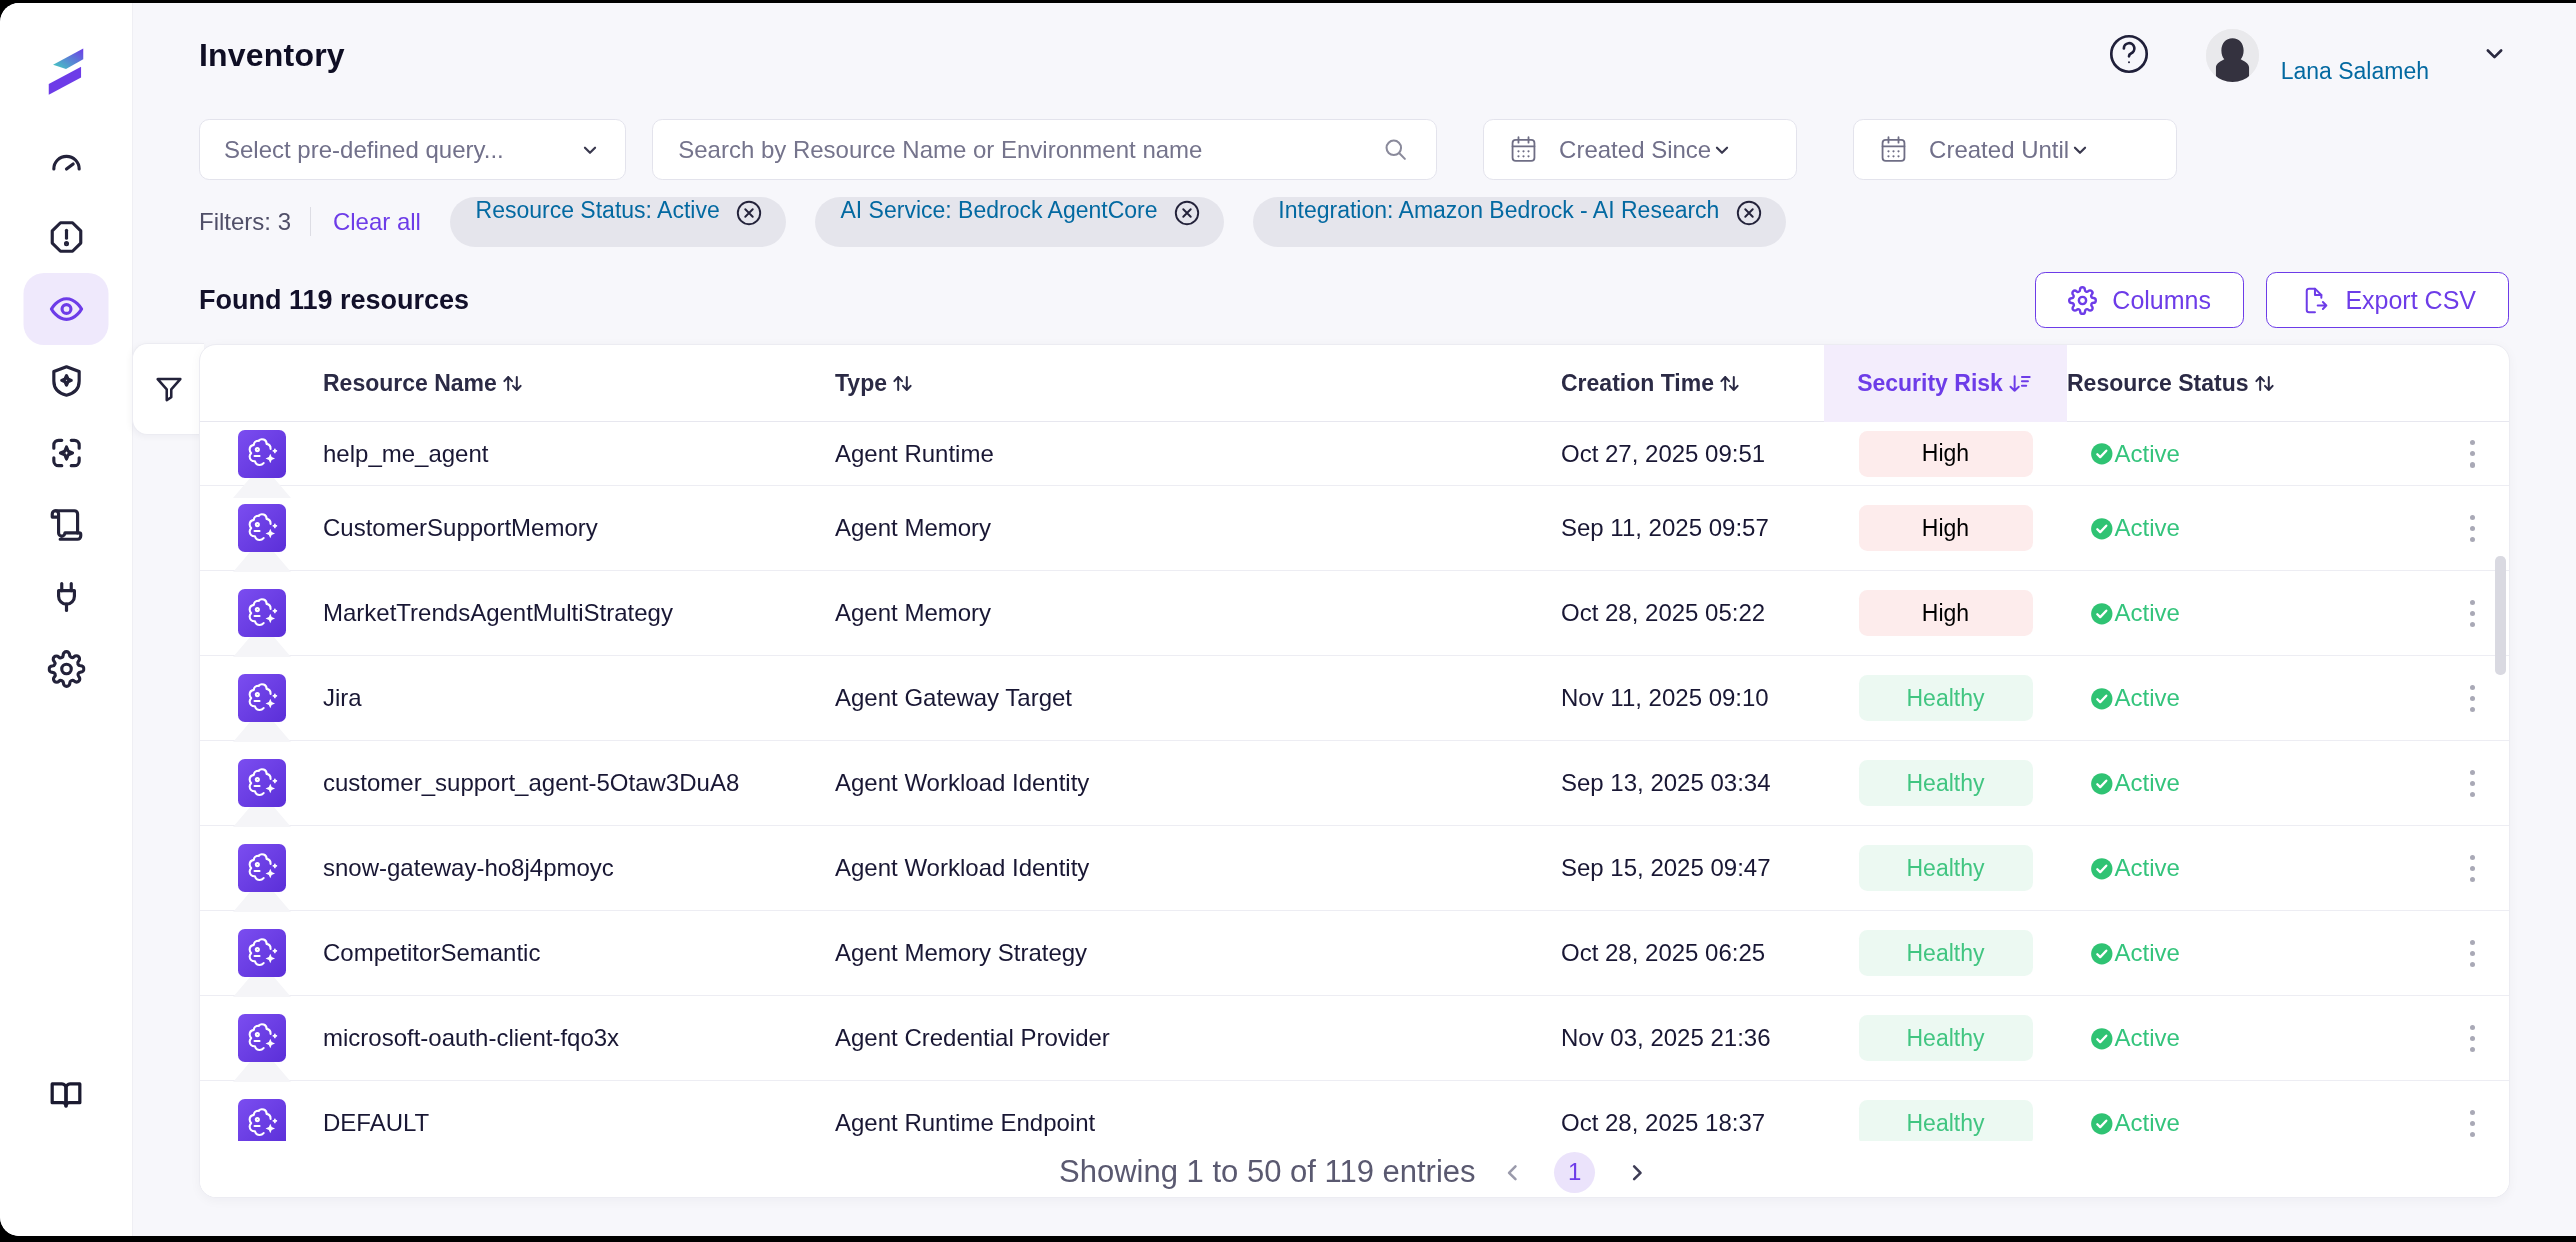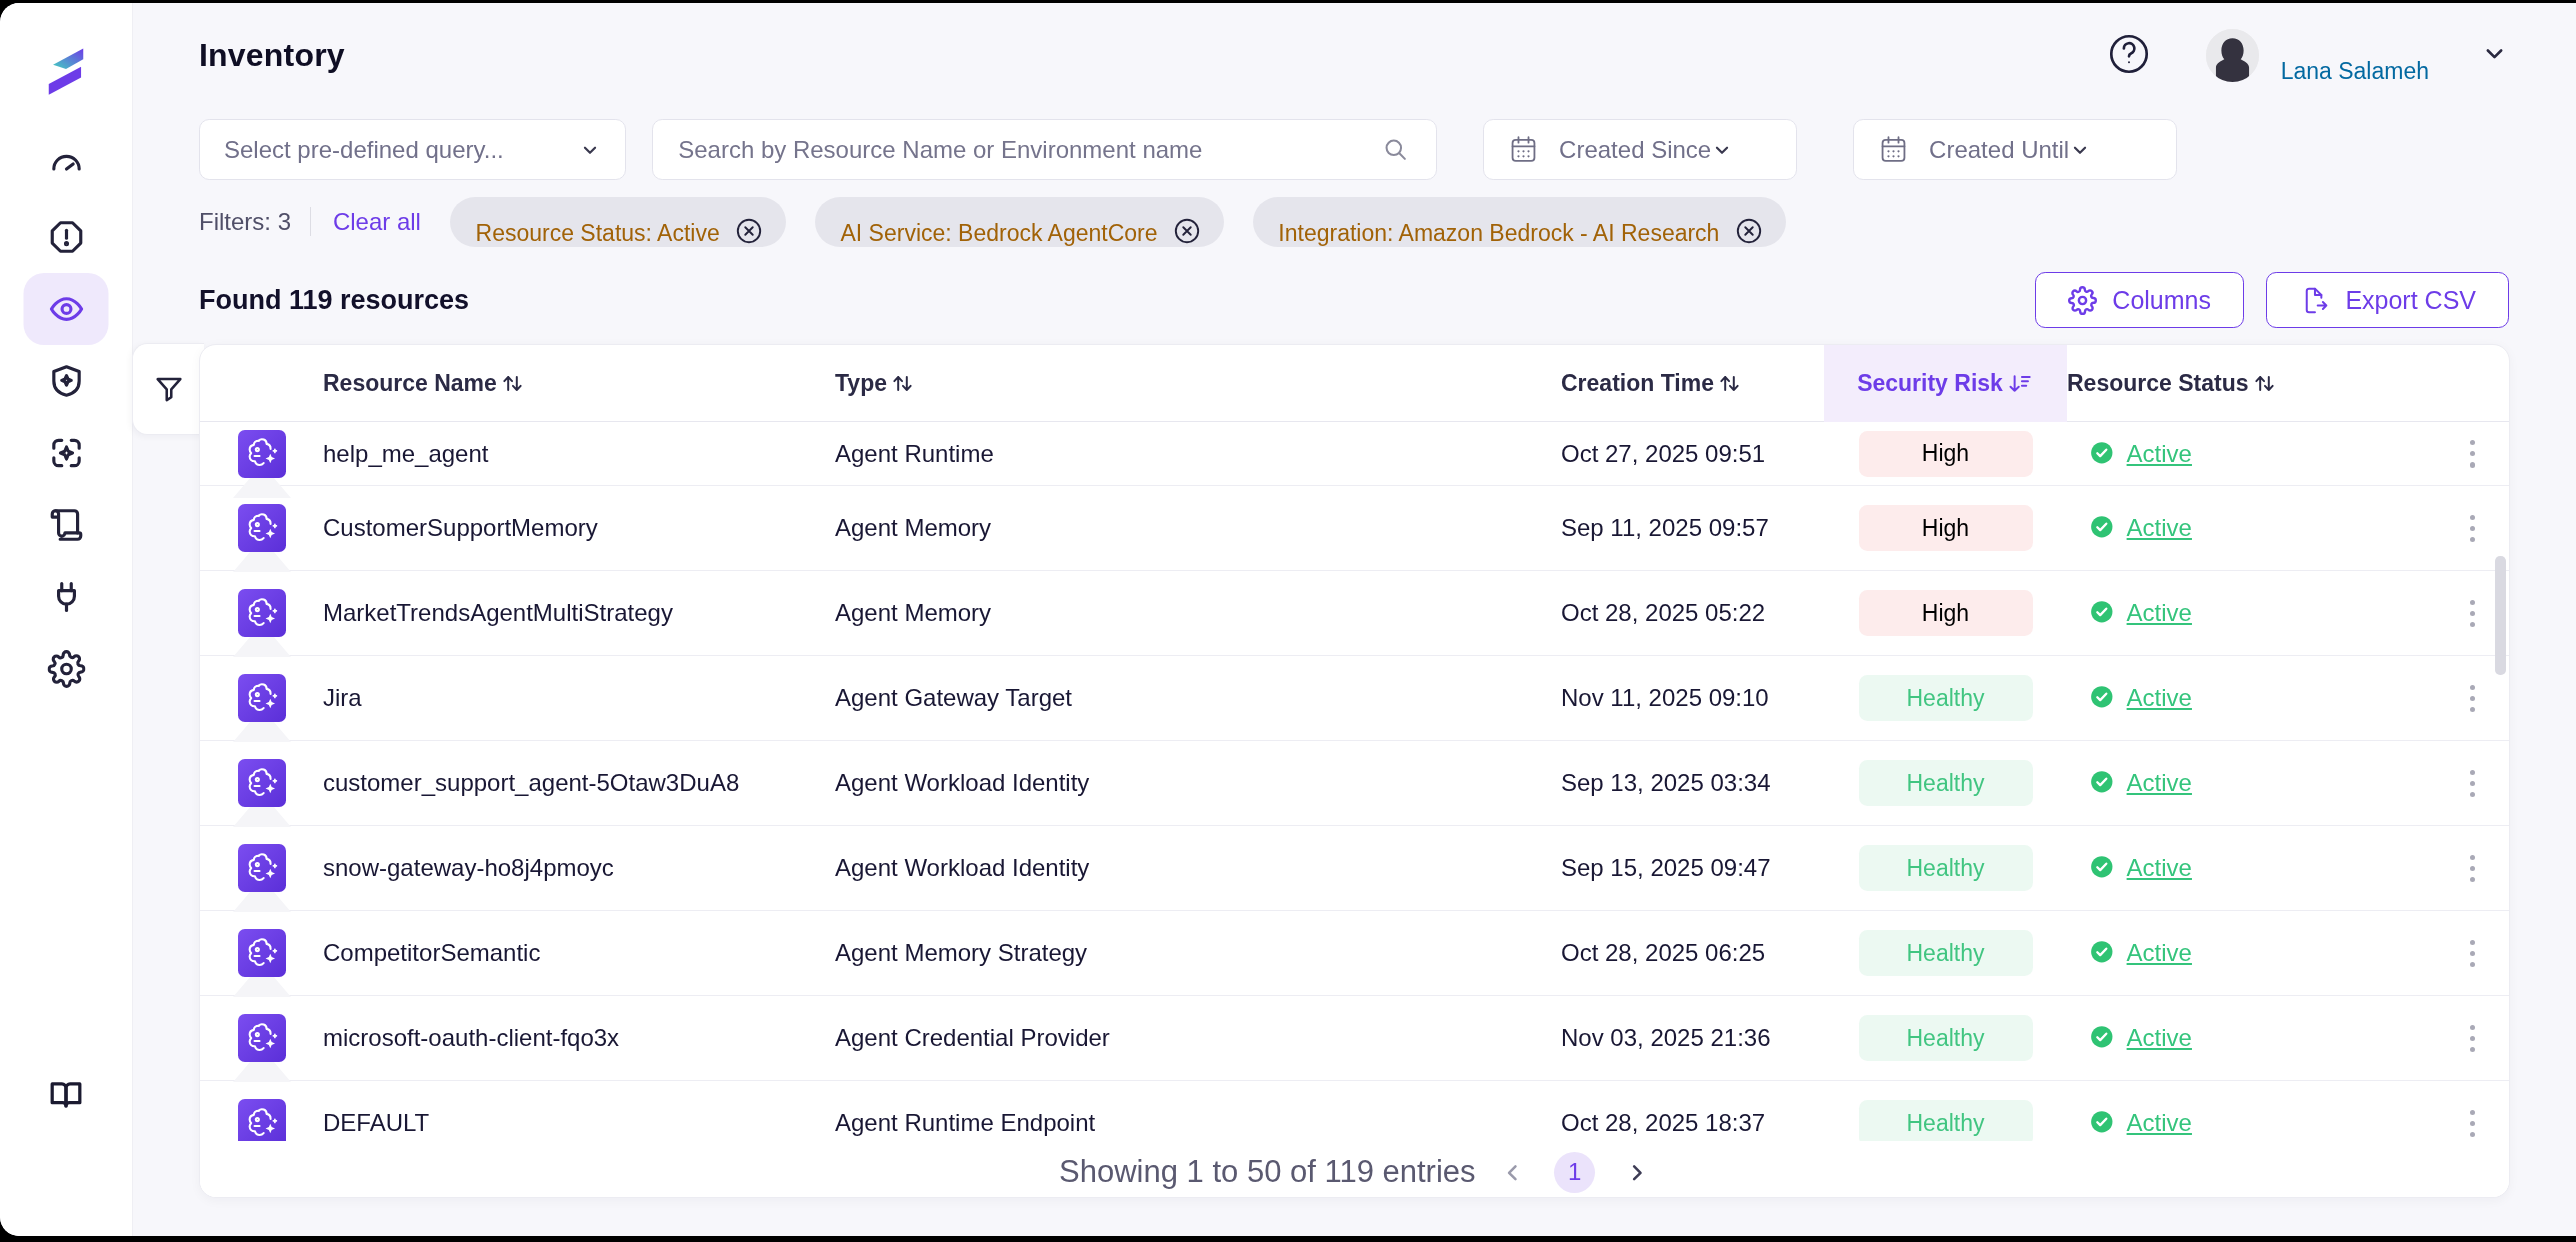--- a/index.html
+++ b/index.html
@@ -42,22 +42,22 @@
   .ctl-date .dleft { display:flex; align-items:center; gap:20.5px; }
   .ctl-since { width:314px; margin-right:56px; }
   .ctl-until { width:324px; }
   .control svg { flex:none; }
 
   
   .filters { position:absolute; top:193px; left:67px; display:flex; align-items:center; height:51px; }
   .filters-label { font-size:24px; color:#504f68; }
   .filters-sep { width:0.9px; height:29px; background:#dddde4; margin:0 22px 0 19px; }
   .clear-all { font-size:24px; color:#6d3ce8; font-weight:500; cursor:pointer; margin-right:29px; }
-  .chip { height:50px; background:#e5e5ec; border-radius:25.6px; display:flex; align-items:flex-end;
-          padding:0 20.5px 0 25.6px; margin-right:29px; font-size:23px; color:#a16207; }
+  .chip { height:50px; background:#e5e5ec; border-radius:25.6px; display:flex; align-items:flex-start;
+          padding:0 20.5px 0 25.6px; margin-right:29px; font-size:23px; color:#0369a1; }
   .chip .x-circle { margin-left:13.7px; color:#23223a; cursor:pointer; display:flex; }
 
   
   .results-bar { position:absolute; top:268px; left:67px; right:67px; height:58px; display:flex; align-items:center; }
   .found { font-size:27px; font-weight:700; color:#12102a; }
   .rb-buttons { margin-left:auto; display:flex; gap:22px; }
   .btn-outline { height:56px; border:1.7px solid #6d3ce8; border-radius:10.2px; background:#fff; color:#6d3ce8;
                  font-size:25px; font-weight:500; display:flex; align-items:center; gap:15.4px; padding:0 32px; cursor:pointer;
                  font-family:inherit; }
 
@@ -85,21 +85,21 @@
   .agent-icon { width:48px; height:48px; border-radius:6.8px; background:linear-gradient(135deg,#7b4df0,#5b2fd8);
                 display:flex; align-items:center; justify-content:center; position:relative; z-index:1; }
   .agent-icon svg { width:39px; height:39px; }
   .icon-tri { position:absolute; top:34px; left:50%; transform:translateX(-50%);
               border-left:29px solid transparent; border-right:29px solid transparent; border-bottom:34px solid #f5f5f8; z-index:0; }
   .c-risk { display:flex; justify-content:center; }
   .badge { width:174px; height:46px; border-radius:8.5px; display:flex; align-items:center; justify-content:center;
            font-size:23px; font-weight:500; }
   .badge-high { background:#fdecec; color:#000000; }
   .badge-healthy { background:#ecf9f2; color:#41c581; }
-  .c-status { display:flex; gap:12px; padding-left:22px; color:#34c47c; font-weight:500;text-decoration:underline; }
+  .c-status { display:flex; align-items:center; padding-left:22px; color:#34c47c; font-weight:500; }
   .c-menu { display:flex; justify-content:center; }
   .kebab { display:flex; flex-direction:column; gap:6px; padding:8.5px; cursor:pointer; }
   .kebab i { width:5.1px; height:5.1px; border-radius:50%; background:#a9a9b6; }
 
   .vthumb { position:absolute; right:3.4px; top:211px; width:10.2px; height:119px; background:#d9d9e1; border-radius:5.1px; }
 
   .tfoot { position:absolute; left:0; right:0; bottom:0; height:50px; background:#fff;
            display:flex; align-items:center; justify-content:center; gap:24px; z-index:2; }
   .pg-summary { font-size:31px; color:#5a5970; }
   .pg-nav { display:flex; align-items:center; cursor:pointer; }

